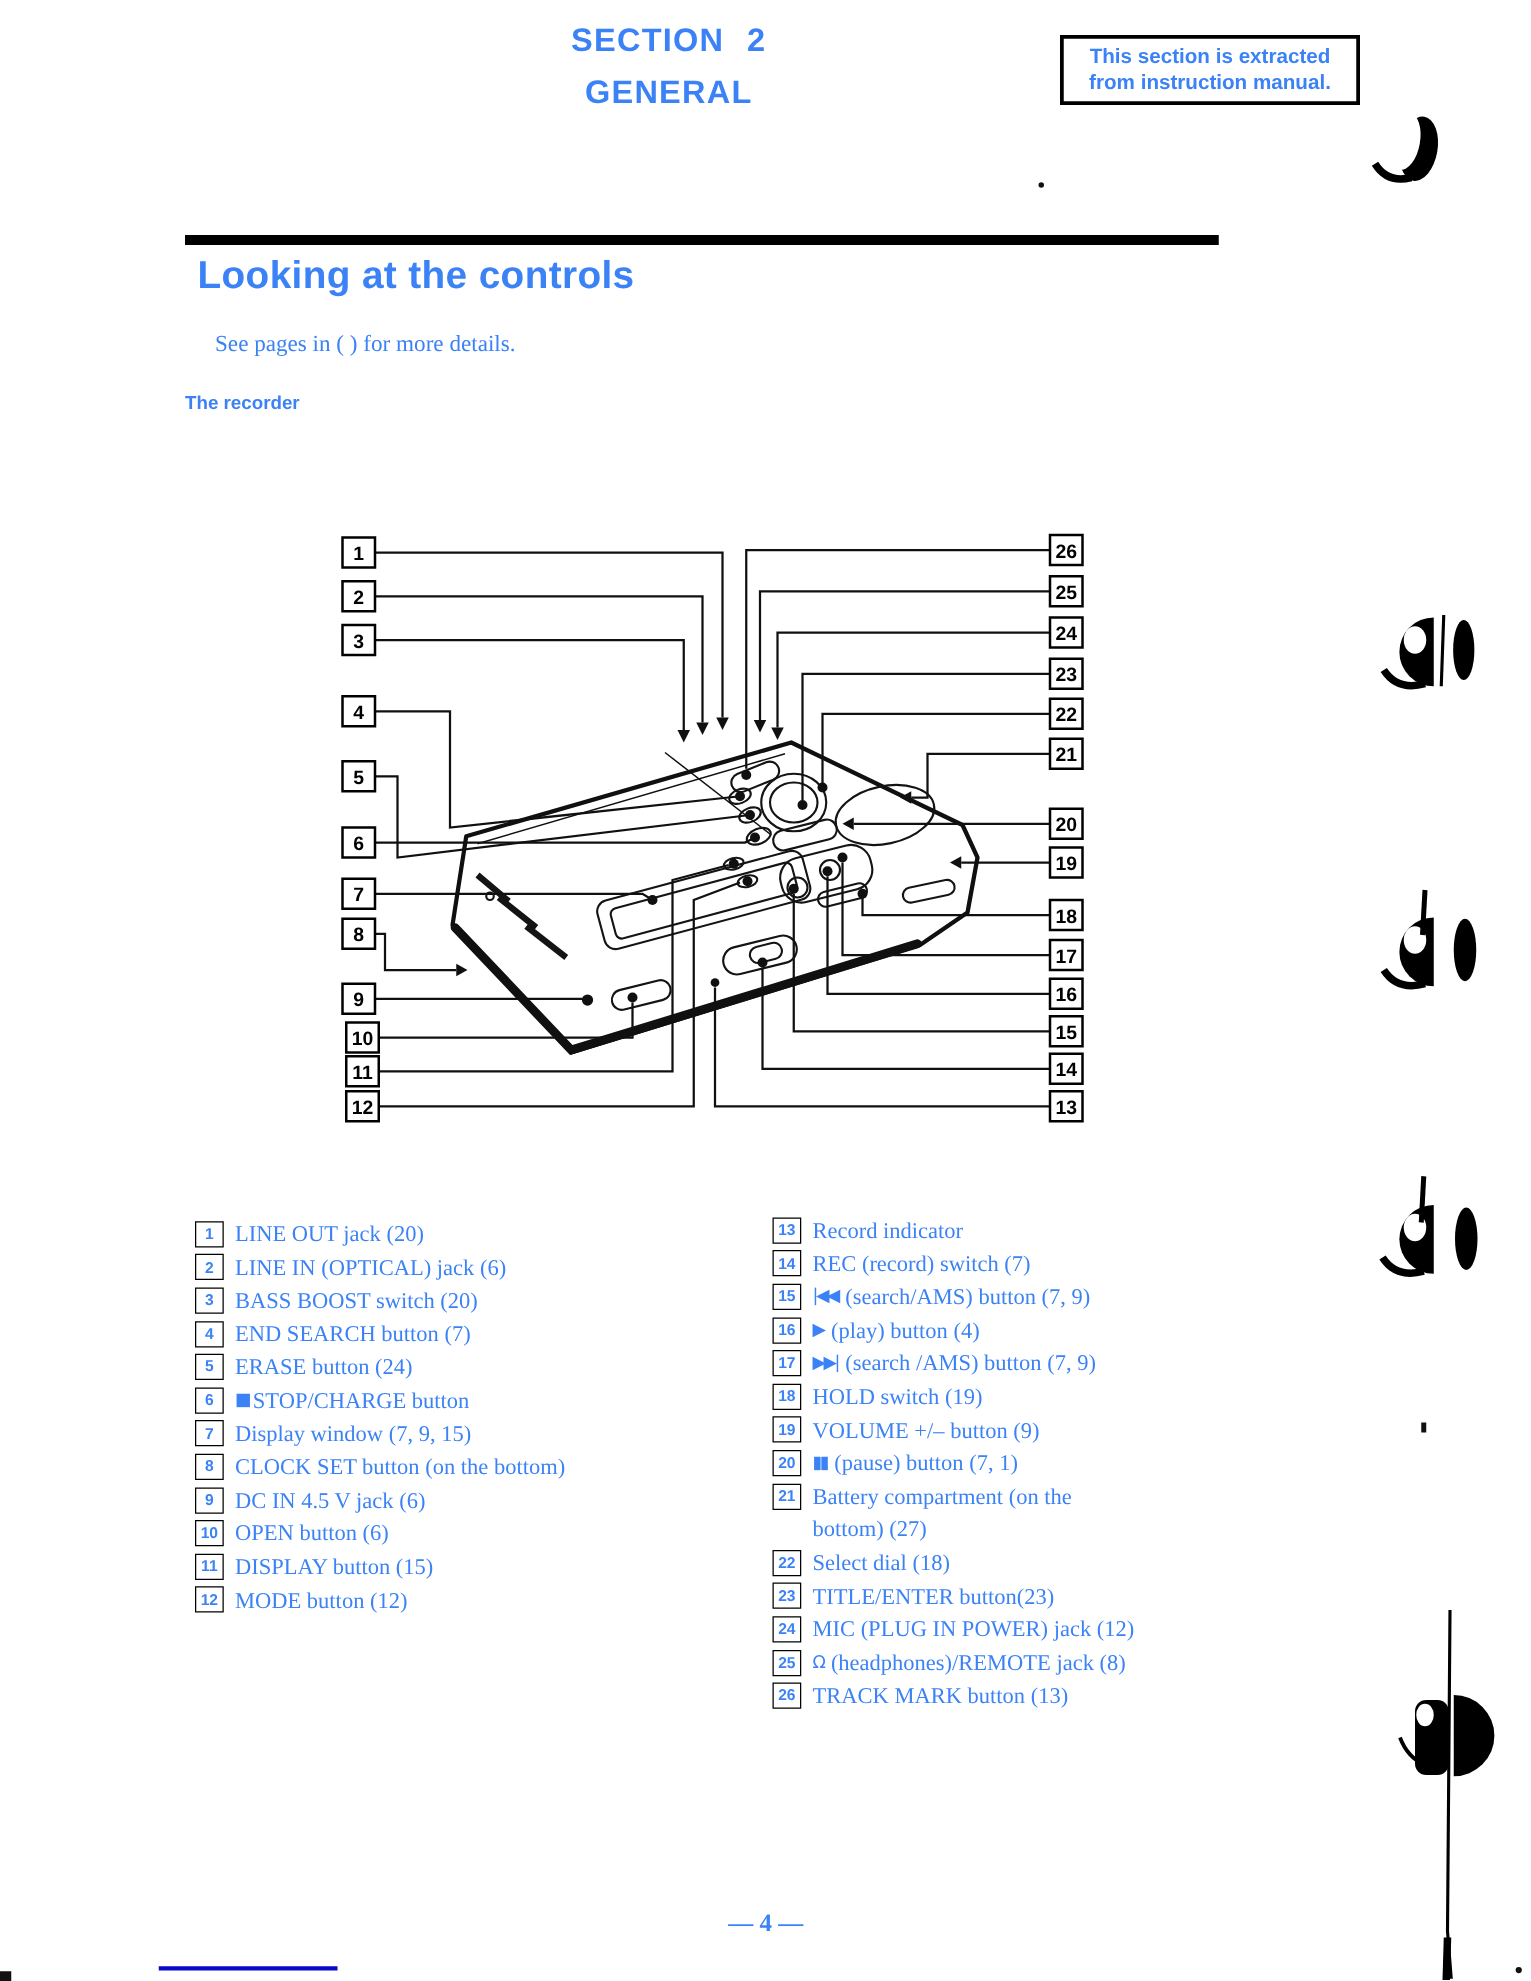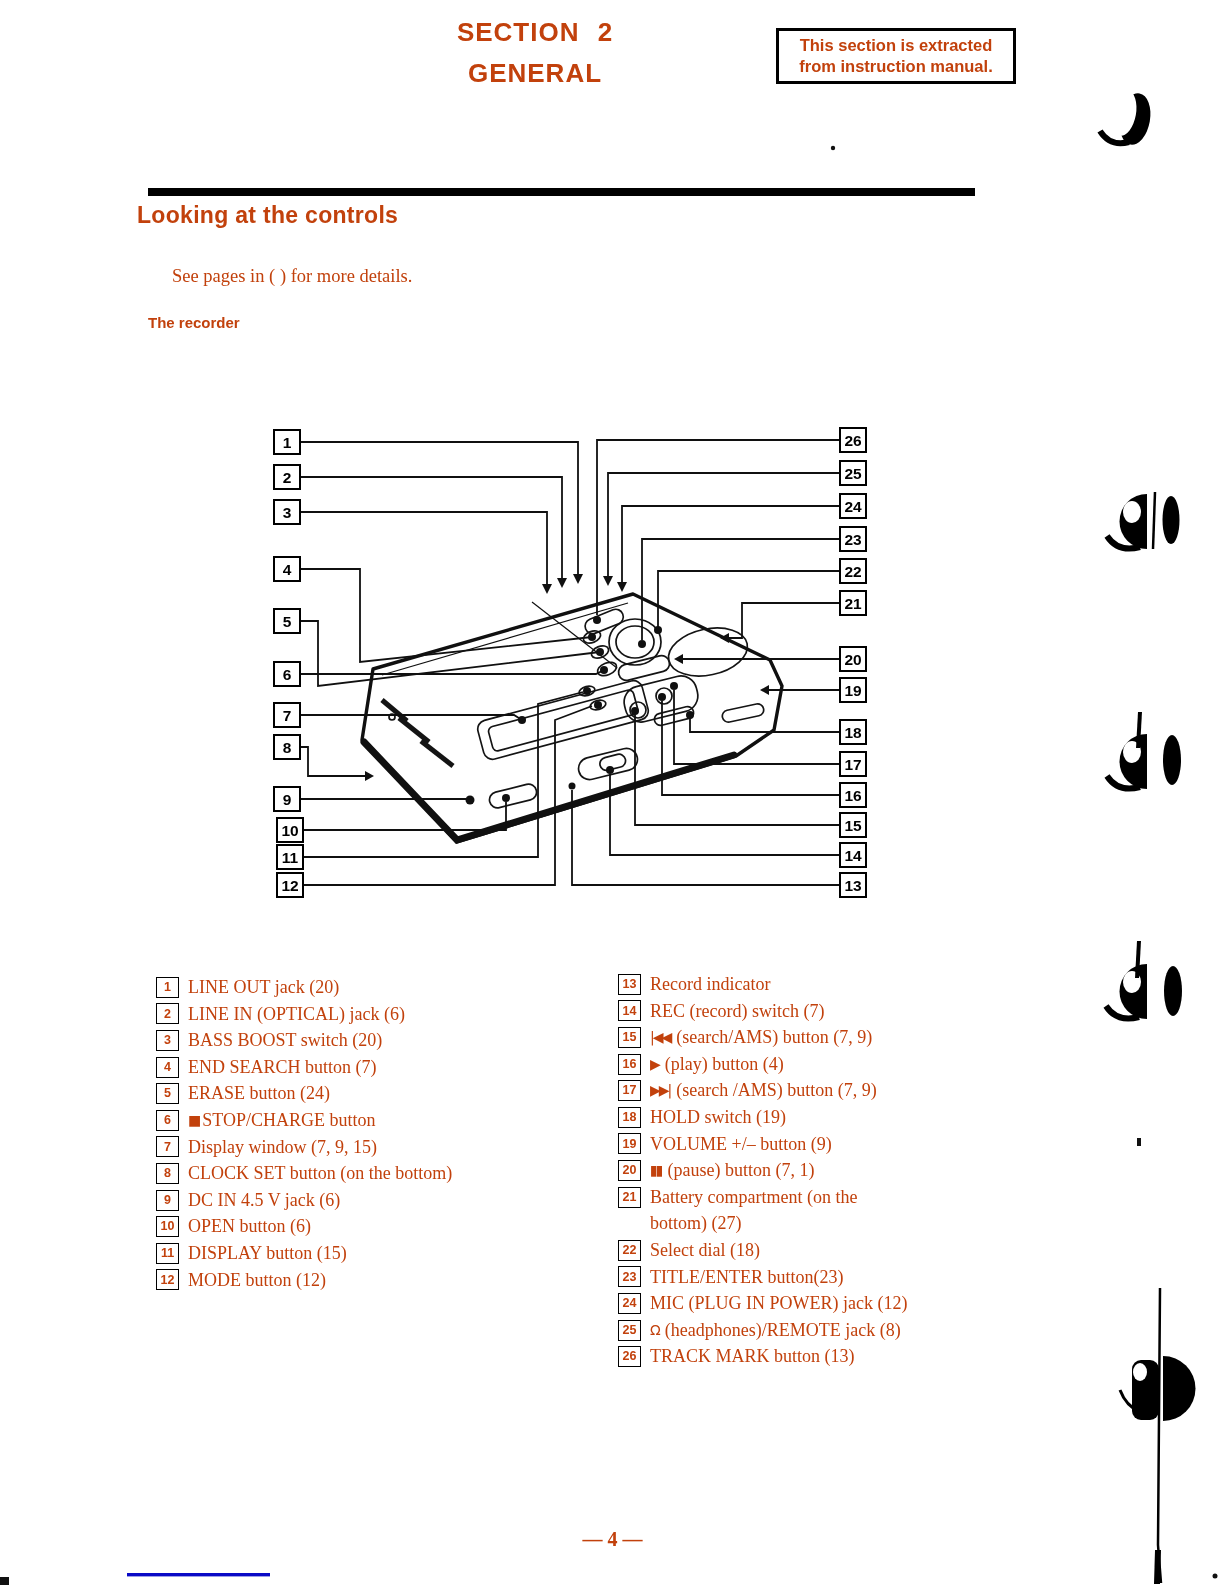--- a/index.html
+++ b/index.html
@@ -1,30 +1,30 @@
 <!DOCTYPE html>
 <html><head>
 <meta charset="utf-8">
 <style>
   html,body{margin:0;padding:0;background:#e8e8e8;}
-  .page{position:relative;width:1225px;height:1585px;background:#ffffff;color:#c2410c;
+  .page{position:relative;width:1225px;height:1585px;background:#ffffff;color:#3b82f6;
         font-family:"Liberation Serif",serif;overflow:hidden;}
 
   
   .section-header{position:absolute;left:405px;top:12px;width:260px;text-align:center;
     font-family:"Liberation Sans",sans-serif;font-weight:bold;font-size:26px;line-height:41px;
     letter-spacing:1px;word-spacing:10px;}
-  .note-box{position:absolute;left:776px;top:28px;width:232px;border:3px solid #000;
+  .note-box{position:absolute;left:848px;top:28px;width:232px;border:3px solid #000;
     font-family:"Liberation Sans",sans-serif;font-weight:bold;font-size:16.5px;line-height:21px;
     text-align:center;padding:4px 1px;}
 
   
   .rule{position:absolute;left:148px;top:188px;width:827px;height:8px;background:#000;}
-  .title{position:absolute;left:137px;top:202px;font-family:"Liberation Sans",sans-serif;
-    font-weight:bold;font-size:23px;letter-spacing:0.3px;}
+  .title{position:absolute;left:158px;top:202px;font-family:"Liberation Sans",sans-serif;
+    font-weight:bold;font-size:31px;letter-spacing:0.3px;}
   .subtitle{position:absolute;left:148px;top:266px;font-size:18.5px;margin-left:24px;}
   .diagram-label{position:absolute;left:148px;top:314px;font-family:"Liberation Sans",sans-serif;
     font-weight:bold;font-size:15px;}
 
   
   .diagram{position:absolute;left:270px;top:424px;}
   .cl{fill:none;stroke:#101010;stroke-width:1.8;}
   .thin{fill:none;stroke:#101010;stroke-width:1.2;}
   .dev{fill:none;stroke:#141414;stroke-width:1.7;}
   .body-ln{fill:none;stroke:#101010;stroke-width:3.4;stroke-linejoin:round;}

